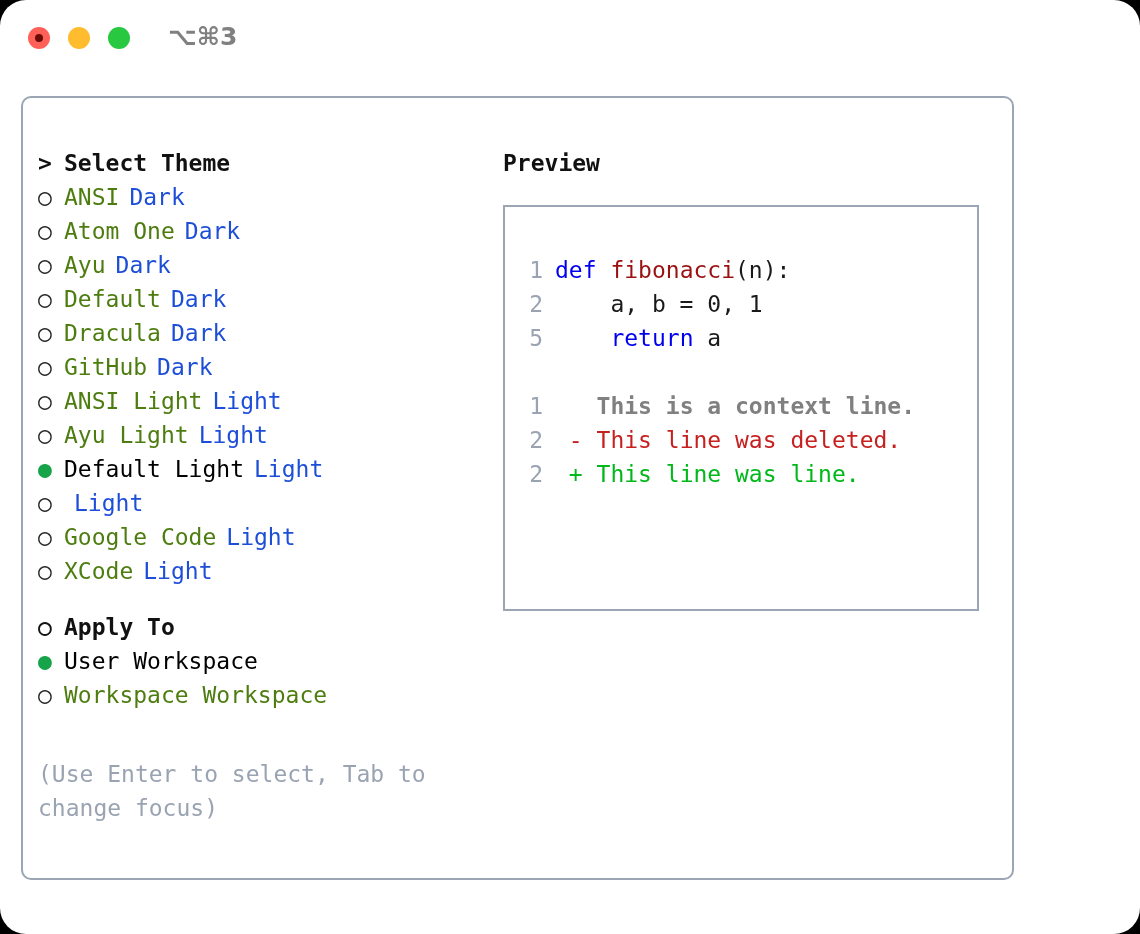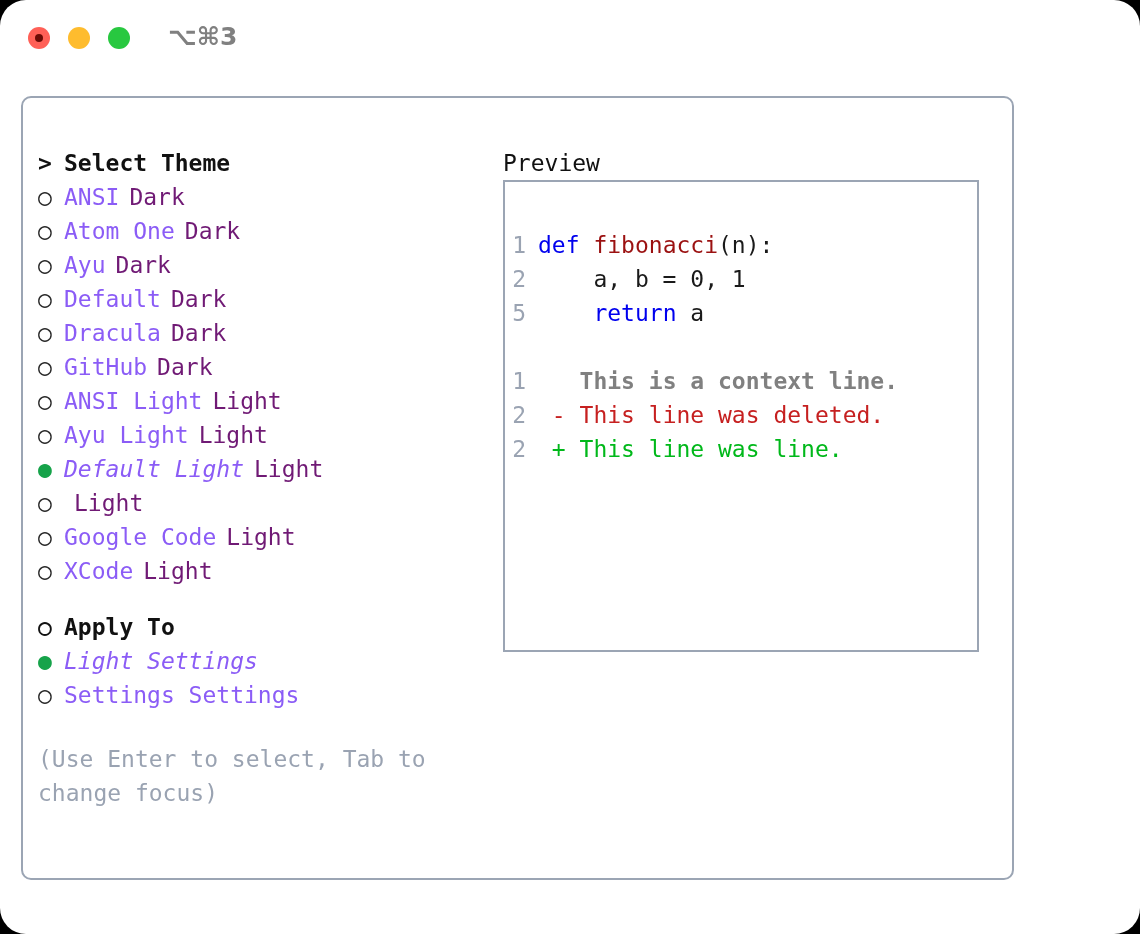--- a/index.html
+++ b/index.html
@@ -95,66 +95,67 @@
   }
   .marker {
     width: 26px;
     flex: none;
     text-align: left;
     font-size: 23px;
     color: #2b2b2b;
   }
   .marker.sel { color: #16a34a; }
   .marker.blank { color: transparent; }
-  .rowlabel { color: #8b5cf6; }
-  .rowlabel.sel { color: #8b5cf6; font-style: italic; }
+  .rowlabel { color: #4d7c0f; }
+  .rowlabel.sel { color: #000000; }
   .badge {
-    color: #701a75;
+    color: #1d4ed8;
     margin-left: 10px;
   }
   .header-row {
     font-weight: bold;
     color: #111111;
   }
   .header-row .marker { color: #111111; font-weight: bold; }
   .section-head {
     font-weight: bold;
     color: #111111;
   }
   #apply-head { margin-top: 22px; }
   #hint {
-    margin-top: 30px;
+    margin-top: 45px;
     width: 405px;
     font-size: 23px;
     line-height: 34px;
     color: #9aa3b2;
     white-space: pre-wrap;
   }
 
   
   #preview-col {
     position: absolute;
     left: 480px;
     top: 48px;
     width: 490px;
   }
   #preview-title {
     font-size: 23px;
-    font-weight: normal;
+    font-weight: bold;
     color: #111111;
     line-height: 34px;
     white-space: pre;
   }
   #preview-box {
+    margin-top: 25px;
     width: 476px;
-    height: 472px;
+    height: 406px;
     border: 2px solid #9ba5b4;
     box-sizing: border-box;
     background: #ffffff;
-    padding: 46px 0 0 7px;
+    padding: 46px 0 0 24px;
   }
   .code-line {
     font-size: 23px;
     line-height: 34px;
     white-space: pre;
     color: #1a1a1a;
   }
   .lineno {
     color: #9aa3b2;
     display: inline-block;
@@ -204,22 +205,22 @@
           <div class="row"><span class="marker">○</span><span class="badge">Light</span></div>
           <div class="row"><span class="marker">○</span><span class="rowlabel">Google Code</span><span class="badge">Light</span></div>
           <div class="row"><span class="marker">○</span><span class="rowlabel">XCode</span><span class="badge">Light</span></div>
         </div>
 
       <div class="row header-row" id="apply-head">
         <span class="marker blank">○</span><span class="section-head">Apply To</span>
       </div>
 
       <div id="apply-items">
-          <div class="row"><span class="marker sel">●</span><span class="rowlabel sel">Light Settings</span></div>
-          <div class="row"><span class="marker">○</span><span class="rowlabel">Settings Settings</span></div>
+          <div class="row"><span class="marker sel">●</span><span class="rowlabel sel">User Workspace</span></div>
+          <div class="row"><span class="marker">○</span><span class="rowlabel">Workspace Workspace</span></div>
         </div>
 
       <div id="hint">(Use Enter to select, Tab to change focus)</div>
     </div>
 
     <div id="preview-col">
       <div id="preview-title">Preview</div>
       <div id="preview-box">
         <div id="code-block">
             <div class="code-line"><span class="lineno">1</span><span class="kw">def </span><span class="fn">fibonacci</span><span class="plain">(n):</span></div>

